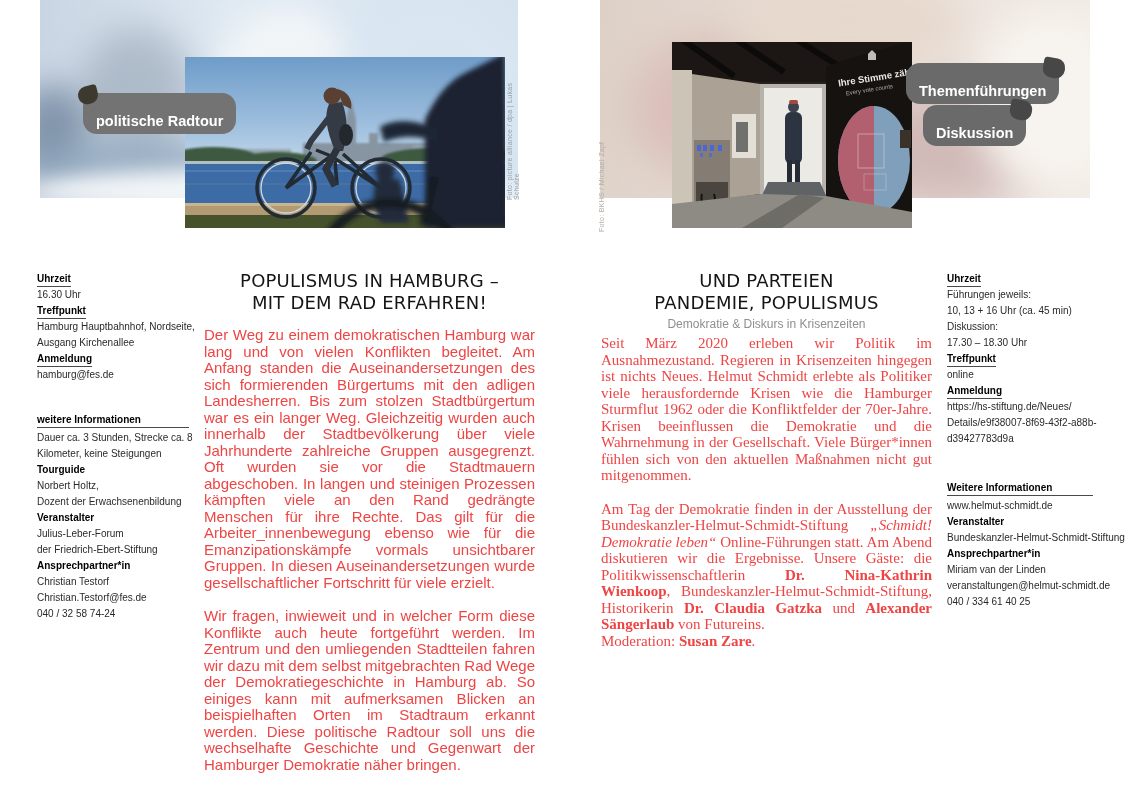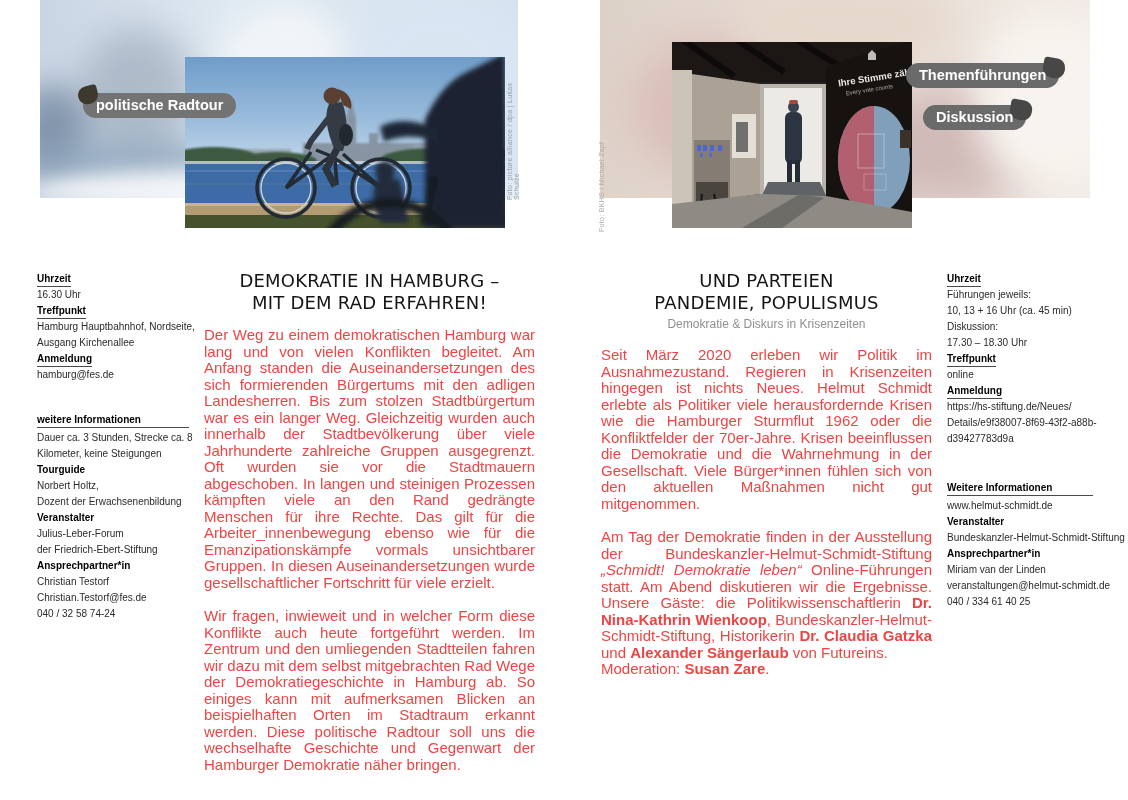--- a/index.html
+++ b/index.html
@@ -13,21 +13,21 @@
   #banner-right { left:600px; width:490px; background:linear-gradient(100deg,#ddd1c7,#e9dfd8 45%,#f2ece6); }
 
   
   .photo { position:absolute; overflow:hidden; }
   #photo-left  { left:185px; top:57px;  width:320px; height:171px; }
   #photo-right { left:672px; top:42px;  width:240px; height:186px; }
   .photo svg { display:block; width:100%; height:100%; }
 
   
   .badge { position:absolute; z-index:5; color:#fff; font-size:14.5px; font-weight:700;
-           padding:4px 13px 5px; border-radius:14px; white-space:nowrap; }
+           padding:20px 13px 5px; border-radius:14px; white-space:nowrap; }
   .badge-left { background:#737373; }
   .badge-left::before { content:""; position:absolute; z-index:-1; left:-5px; top:-7px;
            width:20px; height:18px; background:#3d392f; border-radius:9px 3px 9px 9px;
            transform:rotate(-14deg); }
   .badge-right { background:#6a6a6a; }
   .badge-right::before { content:""; position:absolute; z-index:-1; right:-6px; top:-5px;
            width:22px; height:20px; background:#474747; border-radius:3px 9px 9px 9px;
            transform:rotate(10deg); }
 
   
@@ -38,21 +38,21 @@
 
   
   .main-col { position:absolute; top:270px; width:331px; }
   #main-left  { left:204px; }
   #main-right { left:601px; }
   .page-title { font-family:"DejaVu Sans","Liberation Sans",sans-serif;
                 font-size:18px; line-height:22px; text-align:center; color:#151515;
                 letter-spacing:.2px; }
   .subtitle { font-size:12px; line-height:17px; text-align:center; color:#8f8f8f; margin-top:2px; }
   .body-copy { margin-top:13px; }
-  #main-right .body-copy { margin-top:14px; }
+  #main-right .body-copy { margin-top:2px;font-family:Liberation Serif, serif; }
   .body-copy p { font-size:15px; line-height:16.5px; text-align:justify; color:#ef4444;
                  hyphens:auto; -webkit-hyphens:auto; margin-bottom:17px; }
   .body-copy p:last-child { margin-bottom:0; }
 
   
   .sidebar { position:absolute; font-size:10px; line-height:16px; color:#2a2a2a; }
   #sb-left-top     { left:37px;  top:271px; width:152px; }
   #sb-left-bottom  { left:37px;  top:414px; width:152px; }
   #sb-right-top    { left:947px; top:271px; width:146px; }
   #sb-right-bottom { left:947px; top:482px; width:146px; }
@@ -228,21 +228,21 @@
     <div class="sb-line">Julius-Leber-Forum</div>
     <div class="sb-line">der Friedrich-Ebert-Stiftung</div>
     <div class="sb-line sb-label">Ansprechpartner*in</div>
     <div class="sb-line">Christian Testorf</div>
     <div class="sb-line">Christian.Testorf@fes.de</div>
     <div class="sb-line">040 / 32 58 74-24</div>
   </div>
 
 <div id="main-left" class="main-col">
   <div class="page-title">
-    <div>DEMOKRATIE IN HAMBURG –</div>
+    <div>POPULISMUS IN HAMBURG –</div>
     <div>MIT DEM RAD ERFAHREN!</div>
   </div>
   <div class="body-copy">
     <p>Der Weg zu einem demokratischen Hamburg war lang und von vielen Konflikten begleitet. Am Anfang standen die Auseinandersetzungen des sich formierenden Bürgertums mit den adligen Landesherren. Bis zum stolzen Stadtbürgertum war es ein langer Weg. Gleichzeitig wurden auch innerhalb der Stadtbevölkerung über viele Jahrhunderte zahlreiche Gruppen ausgegrenzt. Oft wurden sie vor die Stadtmauern abgeschoben. In langen und steinigen Prozessen kämpften viele an den Rand gedrängte Menschen für ihre Rechte. Das gilt für die Arbeiter_innenbewegung ebenso wie für die Emanzipationskämpfe vormals unsichtbarer Gruppen. In diesen Auseinandersetzungen wurde gesellschaftlicher Fortschritt für viele erzielt.</p>
     <p>Wir fragen, inwieweit und in welcher Form diese Konflikte auch heute fortgeführt werden. Im Zentrum und den umliegenden Stadtteilen fahren wir dazu mit dem selbst mitgebrachten Rad Wege der Demokratiegeschichte in Hamburg ab. So einiges kann mit aufmerksamen Blicken an beispielhaften Orten im Stadtraum erkannt werden. Diese politische Radtour soll uns die wechselhafte Geschichte und Gegenwart der Hamburger Demokratie näher bringen.</p>
   </div>
 </div>
 
 <div id="main-right" class="main-col">
   <div class="page-title">

